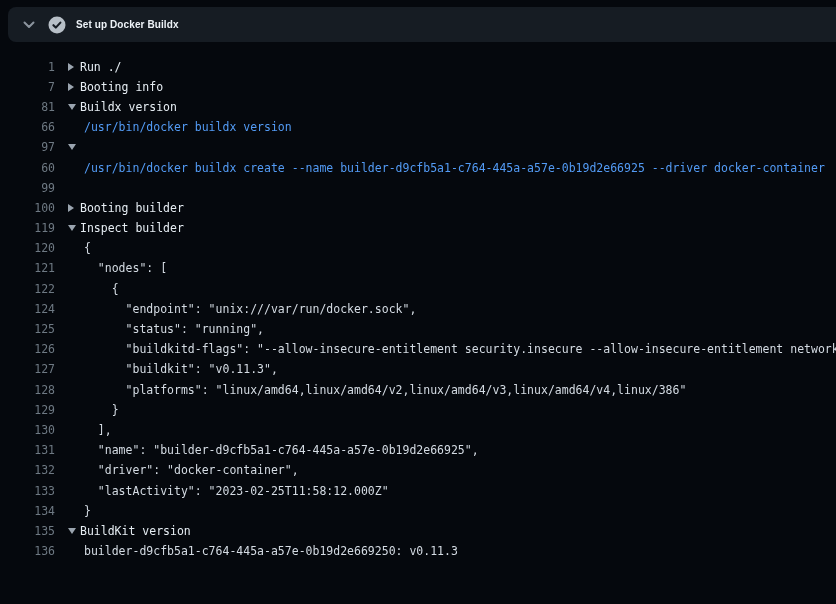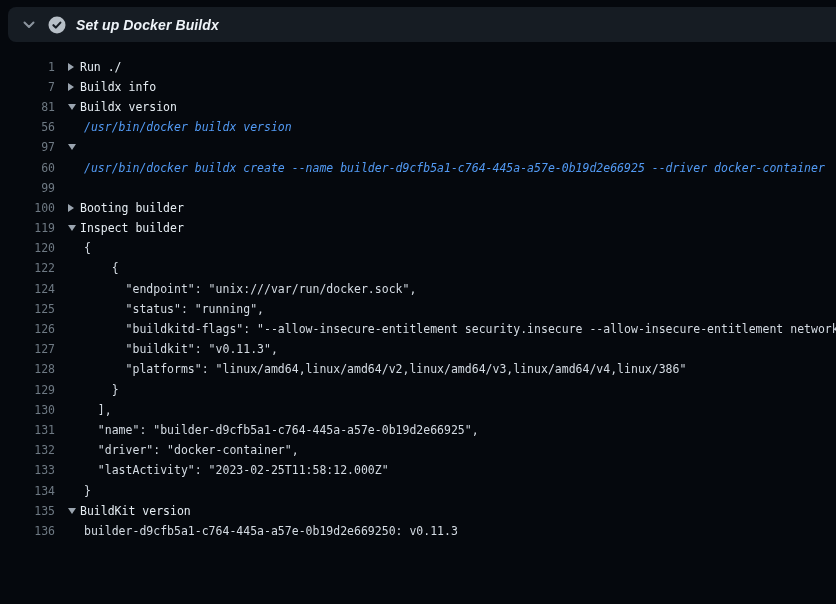--- a/index.html
+++ b/index.html
@@ -42,25 +42,24 @@
   .status-icn {
     width: 18px;
     height: 18px;
     margin-left: 11px;
     display: flex;
     align-items: center;
     justify-content: center;
   }
   .step-title {
     margin-left: 10px;
-    font-size: 14px;
+    font-size: 10px;
     font-weight: 600;
     color: var(--title-color, #eef3f8);
     letter-spacing: 0.1px;
-    font-style: italic;
   }
   
   .log {
     position: absolute;
     top: 0;
     left: 0;
     width: 836px;
     padding-top: 56.5px;
     font-family: "DejaVu Sans Mono", "Liberation Mono", monospace;
     font-size: 11.5px;
@@ -94,21 +93,21 @@
   }
   .tri-d {
     width: 0; height: 0;
     border-top: 6px solid var(--arrow-color, #9aa4af);
     border-left: 4px solid transparent;
     border-right: 4px solid transparent;
   }
   .text { white-space: pre; }
   .row.group { cursor: pointer; }
   .row.group .text { color: var(--group-text, #e6edf3); }
-  .row.command .text { color: var(--command-blue, #539bf5); padding-left: 4px; font-style: italic; }
+  .row.command .text { color: var(--command-blue, #539bf5); padding-left: 4px; }
   .row.output .text { color: var(--log-text, #d4dbe3); padding-left: 4px; }
 </style>
 </head>
 <body>
 
 <div class="stage">
 
   <div class="step-header">
     <span class="chev-btn">
       <svg width="14" height="14" viewBox="0 0 14 14">
@@ -119,29 +118,30 @@
       <svg width="18" height="18" viewBox="0 0 18 18">
         <circle cx="9" cy="9" r="8.5" fill="#b7bfc7"></circle>
         <path d="M5.4 9.2 L7.8 11.6 L12.4 6.6" fill="none" stroke="#161c23" stroke-width="2.1" stroke-linecap="round" stroke-linejoin="round"></path>
       </svg>
     </span>
     <span class="step-title">Set up Docker Buildx</span>
   </div>
 
   <div class="log" id="log">
       <div class="row group"><span class="num">1</span><span class="arrow"><i class="tri-r"></i></span><span class="text">Run ./</span></div>
-      <div class="row group"><span class="num">7</span><span class="arrow"><i class="tri-r"></i></span><span class="text">Buildx info</span></div>
+      <div class="row group"><span class="num">7</span><span class="arrow"><i class="tri-r"></i></span><span class="text">Booting info</span></div>
       <div class="row group"><span class="num">81</span><span class="arrow"><i class="tri-d"></i></span><span class="text">Buildx version</span></div>
-      <div class="row command"><span class="num">56</span><span class="arrow"></span><span class="text">/usr/bin/docker buildx version</span></div>
+      <div class="row command"><span class="num">66</span><span class="arrow"></span><span class="text">/usr/bin/docker buildx version</span></div>
       <div class="row group"><span class="num">97</span><span class="arrow"><i class="tri-d"></i></span></div>
       <div class="row command"><span class="num">60</span><span class="arrow"></span><span class="text">/usr/bin/docker buildx create --name builder-d9cfb5a1-c764-445a-a57e-0b19d2e66925 --driver docker-container</span></div>
       <div class="row output"><span class="num">99</span><span class="arrow"></span></div>
       <div class="row group"><span class="num">100</span><span class="arrow"><i class="tri-r"></i></span><span class="text">Booting builder</span></div>
       <div class="row group"><span class="num">119</span><span class="arrow"><i class="tri-d"></i></span><span class="text">Inspect builder</span></div>
       <div class="row output"><span class="num">120</span><span class="arrow"></span><span class="text">{</span></div>
+      <div class="row output"><span class="num">121</span><span class="arrow"></span><span class="text">  "nodes": [</span></div>
       <div class="row output"><span class="num">122</span><span class="arrow"></span><span class="text">    {</span></div>
       <div class="row output"><span class="num">124</span><span class="arrow"></span><span class="text">      "endpoint": "unix:///var/run/docker.sock",</span></div>
       <div class="row output"><span class="num">125</span><span class="arrow"></span><span class="text">      "status": "running",</span></div>
       <div class="row output"><span class="num">126</span><span class="arrow"></span><span class="text">      "buildkitd-flags": "--allow-insecure-entitlement security.insecure --allow-insecure-entitlement network.host",</span></div>
       <div class="row output"><span class="num">127</span><span class="arrow"></span><span class="text">      "buildkit": "v0.11.3",</span></div>
       <div class="row output"><span class="num">128</span><span class="arrow"></span><span class="text">      "platforms": "linux/amd64,linux/amd64/v2,linux/amd64/v3,linux/amd64/v4,linux/386"</span></div>
       <div class="row output"><span class="num">129</span><span class="arrow"></span><span class="text">    }</span></div>
       <div class="row output"><span class="num">130</span><span class="arrow"></span><span class="text">  ],</span></div>
       <div class="row output"><span class="num">131</span><span class="arrow"></span><span class="text">  "name": "builder-d9cfb5a1-c764-445a-a57e-0b19d2e66925",</span></div>
       <div class="row output"><span class="num">132</span><span class="arrow"></span><span class="text">  "driver": "docker-container",</span></div>

